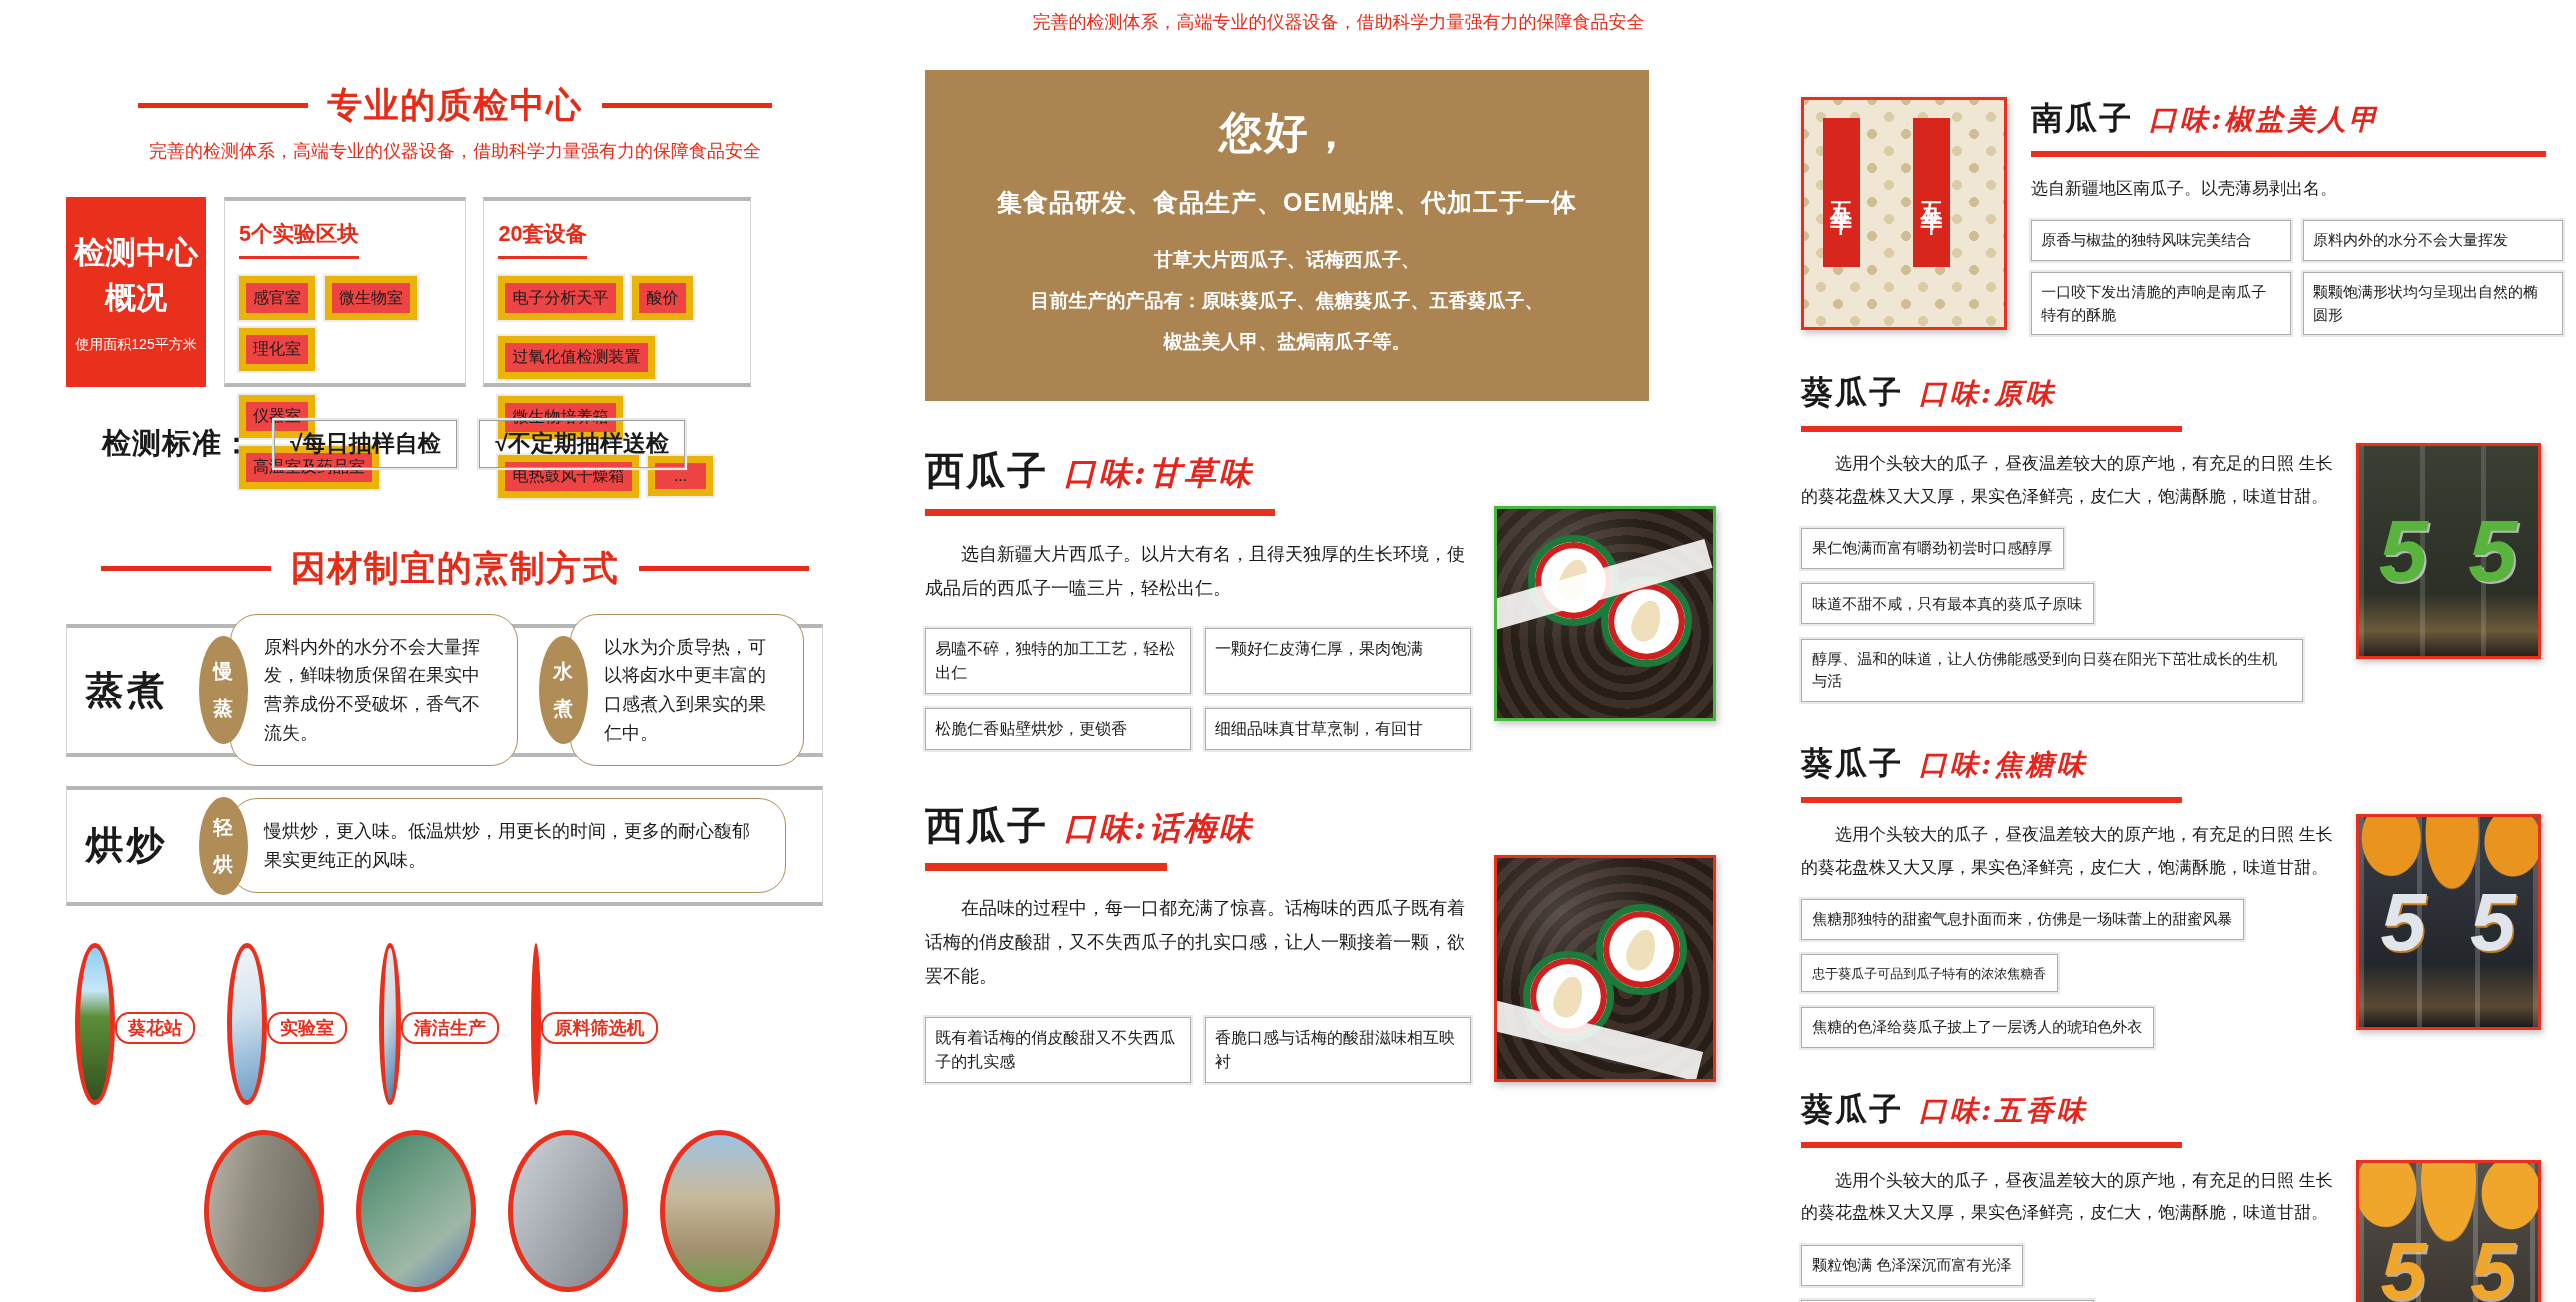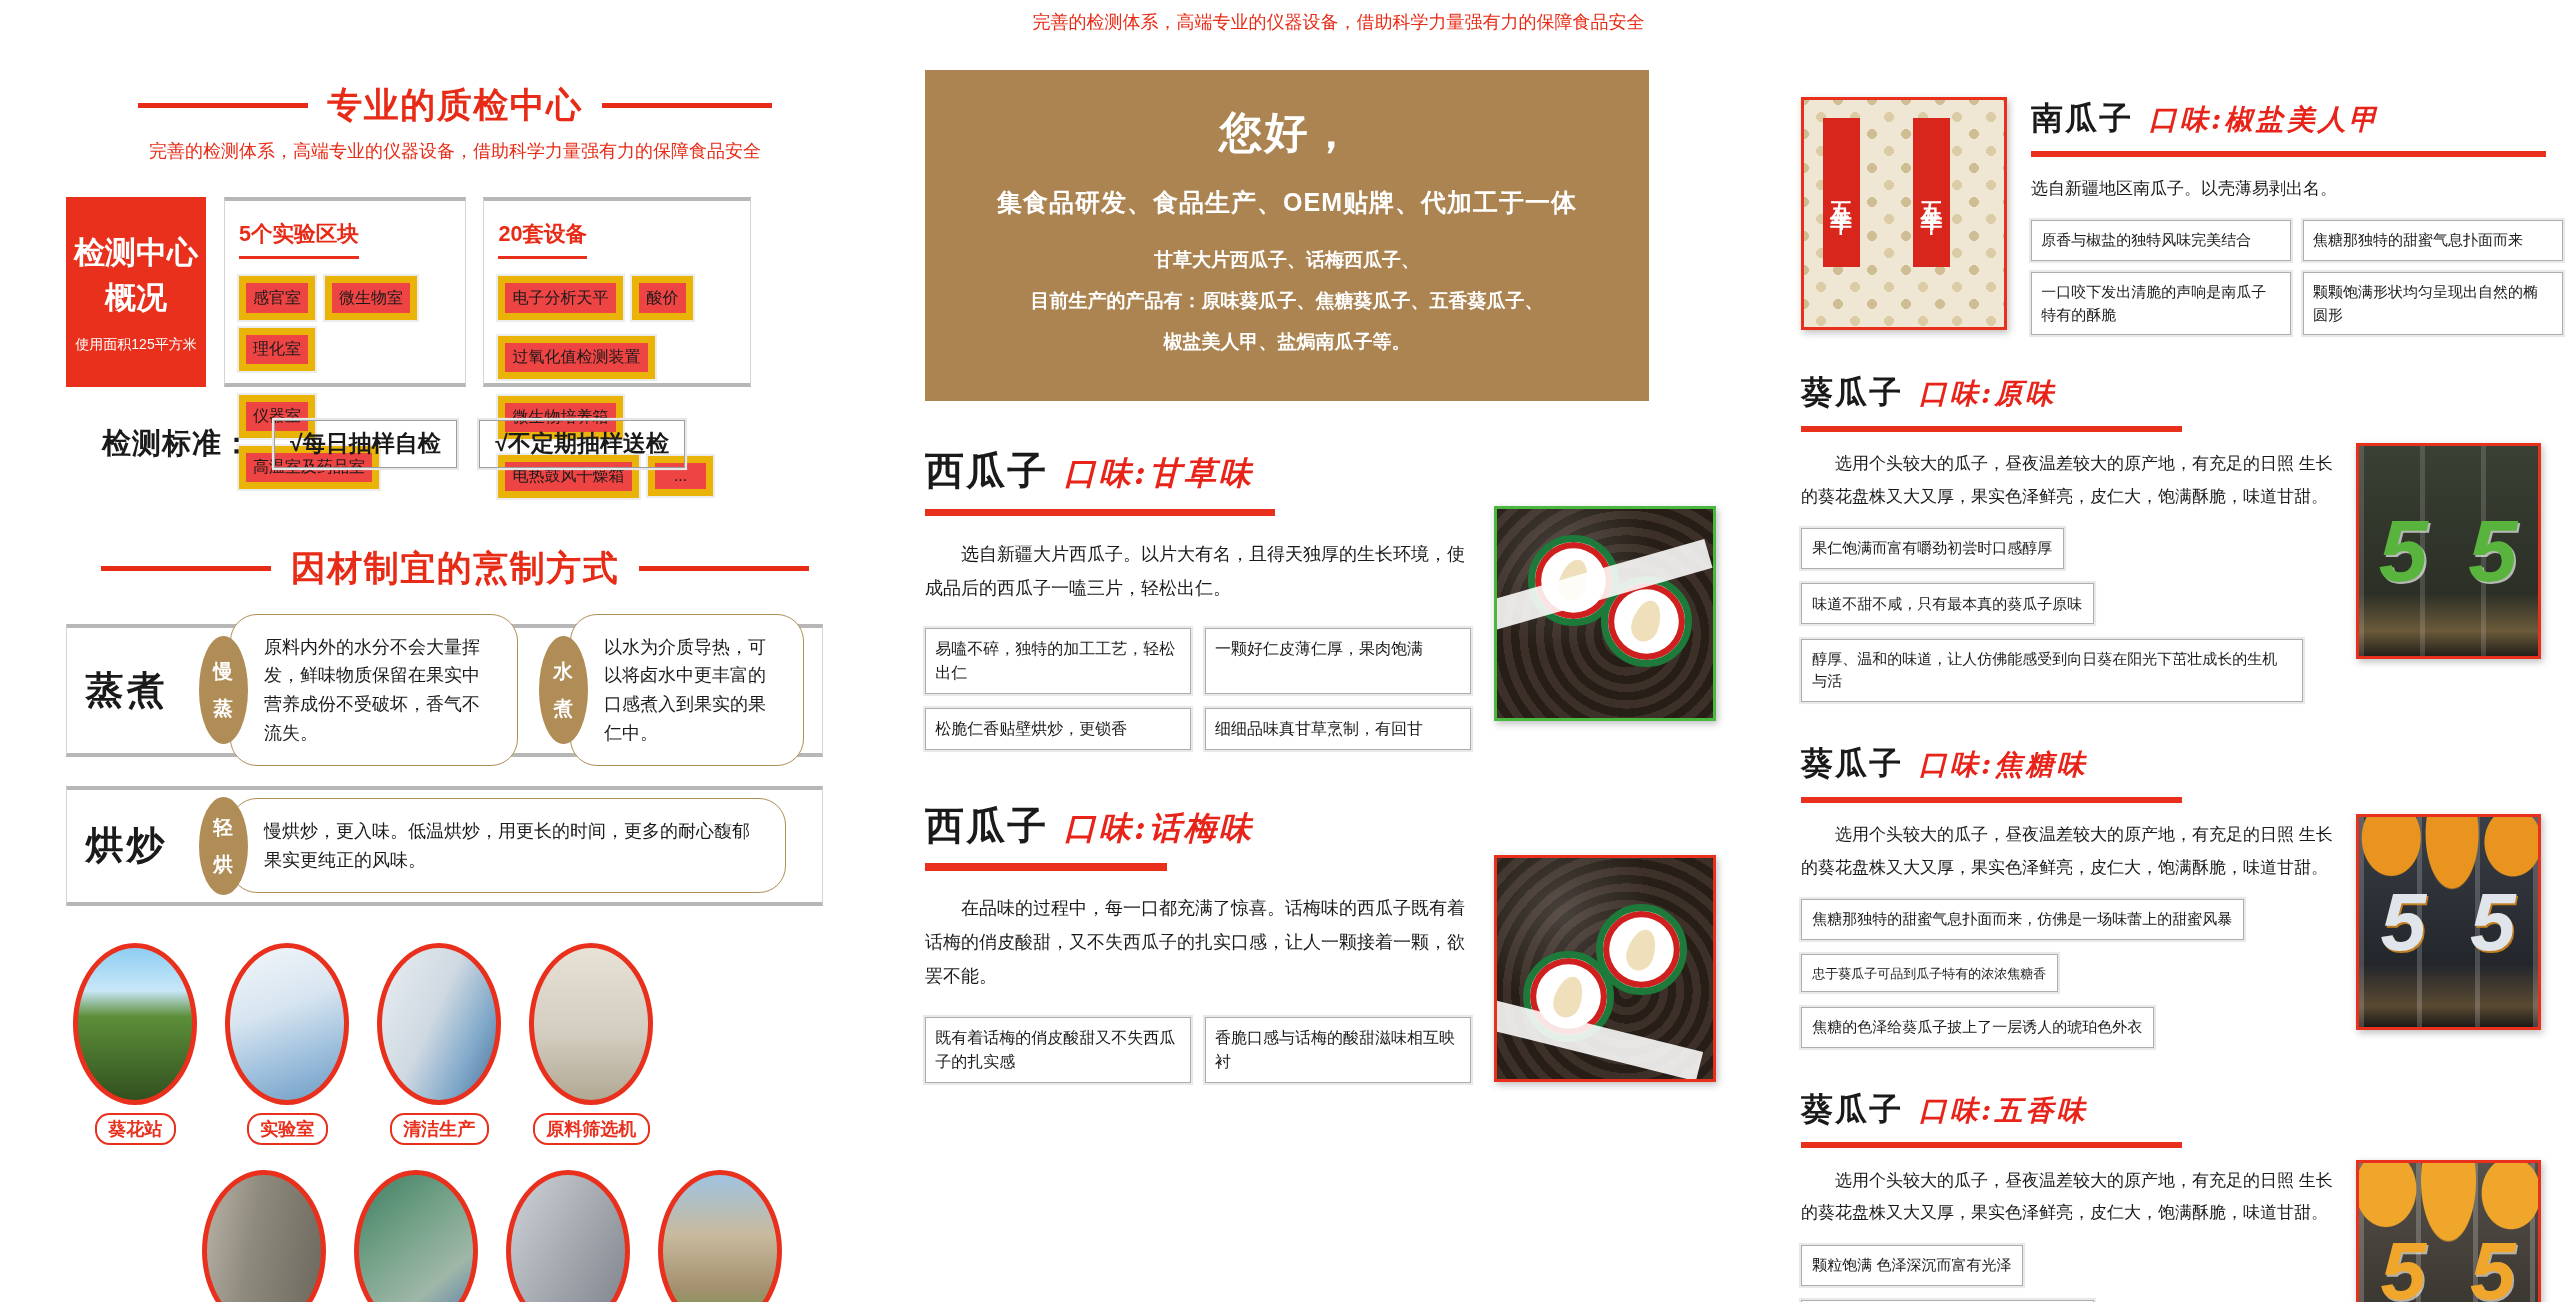--- a/index.html
+++ b/index.html
@@ -46,21 +46,21 @@
          font-weight:bold;flex:none;position:relative;z-index:2;margin-right:-17.5px;}
   .bubble{border:1.5px solid #b08d57;border-radius:27px;background:#fff;font-size:18px;line-height:1.6;
           padding:17.5px 20.6px 17.5px 33px;box-sizing:border-box;}
   .bubble.b1{width:299px;}
   .bubble.b2{width:242px;margin-left:54px0;}
   .bubble.b3{width:556px;}
   .gap28{width:20.6px;flex:none;}
 
   
   .gal-row{display:flex;gap:32px;}
-  .gal-item{display:flex;flex-direction:column;align-items:center;width:120px;flex:none;}
+  .gal-item{display:flex;flex-direction:row;align-items:center;width:120px;flex:none;}
   .gal-circle{width:114px;height:152px;border-radius:50%;border:5.7px solid #e8301d;overflow:hidden;
               position:relative;background:#ccc;}
   .gal-label{margin-top:8.2px;border:2.1px solid #e8301d;border-radius:14.4px;color:#e8301d;font-size:18px;
              font-weight:bold;padding:2.1px 11.3px;white-space:nowrap;background:#fff;}
   .g1{background:linear-gradient(180deg,#8ecdf2 0%,#c8e7f8 28%,#5d8f3a 45%,#31511f 100%);}
   .g2{background:linear-gradient(160deg,#f2f6fa 0%,#d7e5f0 40%,#9fc0dd 70%,#6d9cc4 100%);}
   .g3{background:linear-gradient(115deg,#e9edf1 0%,#cfd9e2 45%,#7fa8c9 75%,#4d7196 100%);}
   .g4{background:linear-gradient(180deg,#e7e1d6 0%,#d4cec1 55%,#b2a893 100%);}
   .g5{background:linear-gradient(100deg,#b8b3a6 0%,#8e8a7d 40%,#6b675c 100%);}
   .g6{background:linear-gradient(140deg,#3f7f63 0%,#6f9f85 35%,#9fb7a8 70%,#5577aa 100%);}
@@ -346,21 +346,21 @@
     </div>
     <div style="flex:1;">
       <div class="prod-head">
         <div class="prod-name" style="font-size:32px;">南瓜子</div>
         <div class="prod-flavor" style="font-size:28px;">口味:椒盐美人甲</div>
       </div>
       <div class="prod-underline" style="width:515px;height:6.2px;"></div>
       <p class="prod-para" style="margin-top:15.5px;text-indent:0;font-size:17px;">选自新疆地区南瓜子。以壳薄易剥出名。</p>
       <div class="tags-grid" style="margin-top:14.4px;gap:11.3px;">
         <div class="ptag" style="font-size:15px;">原香与椒盐的独特风味完美结合</div>
-        <div class="ptag" style="font-size:15px;">焦糖那独特的甜蜜气息扑面而来</div>
+        <div class="ptag" style="font-size:15px;">原料内外的水分不会大量挥发</div>
         <div class="ptag" style="font-size:15px;">一口咬下发出清脆的声响是南瓜子特有的酥脆</div>
         <div class="ptag" style="font-size:15px;">颗颗饱满形状均匀呈现出自然的椭圆形</div>
       </div>
     </div>
   </div>
 
   <div class="prod" style="margin-top:36px;">
     <div class="prod-head">
       <div class="prod-name" style="font-size:32px;">葵瓜子</div>
       <div class="prod-flavor" style="font-size:28px;">口味:原味</div>

